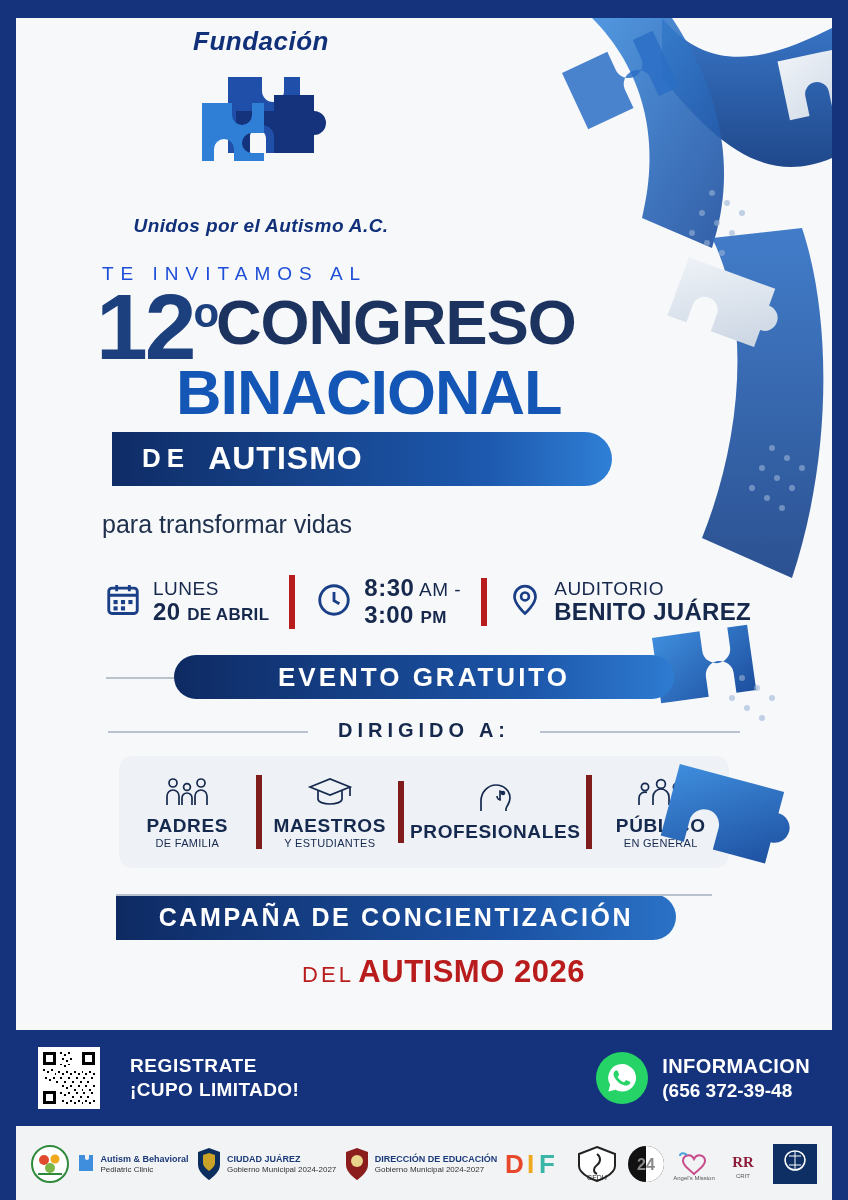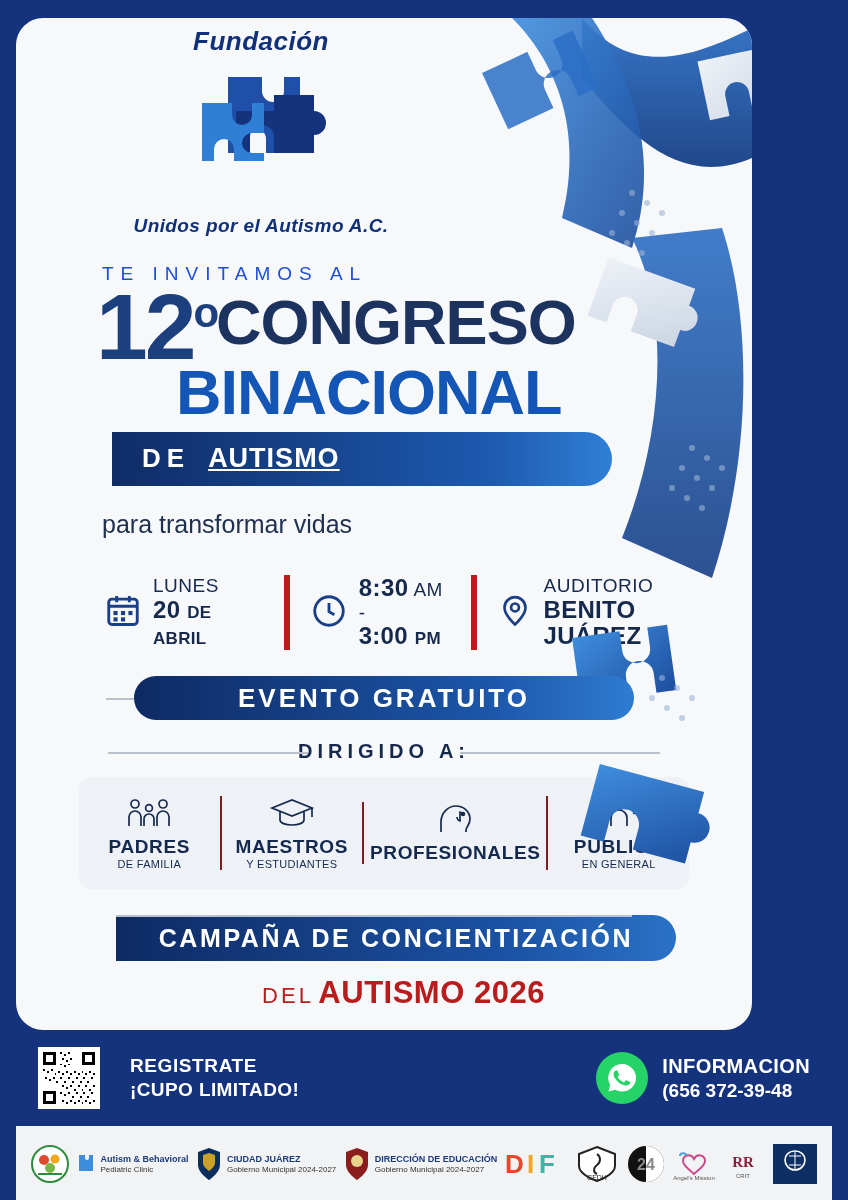--- a/index.html
+++ b/index.html
@@ -11,24 +11,23 @@
   }
   .poster {
     position: relative;
     width: 848px; height: 1200px;
     background: #15327c;
     padding: 18px 16px 0 16px;
   }
   
   .card {
     position: relative;
-    width: 736px; height: 1012px;
+    width: 816px; height: 1012px;
     background: #f7f8fa;
     overflow: hidden;
-    border-radius: 27px;
   }
   
   .art {
     position: absolute; inset: 0;
     pointer-events: none;
   }
   .art svg { position: absolute; top: 0; right: 0; }
 
   
   .logo-wrap {
@@ -98,21 +97,21 @@
     height: 54px;
     background: linear-gradient(90deg,#0f2c66 0%, #1d59ae 75%, #2f7fd6 100%);
     border-radius: 0 27px 27px 0;
     display: flex;
     align-items: center;
     padding-left: 30px;
     gap: 18px;
     color: #fff;
   }
   .banner .de { font-size: 26px; font-weight: bold; letter-spacing: 6px; }
-  .banner .autismo { font-size: 27px; font-weight: bold; letter-spacing: 1px; text-decoration: underline; }
+  .banner .autismo { font-size: 32px; font-weight: bold; letter-spacing: 1px; }
 
   .tagline {
     margin: 22px 0 0 86px;
     font-size: 25px;
     color: #20314e;
     line-height: 1.35;
     max-width: 520px;
   }
   .tagline b { font-weight: bold; }
 
@@ -168,21 +167,21 @@
     margin: 14px auto 0 auto;
     width: 610px; height: 112px;
     background: #eef1f5;
     border-radius: 14px;
     display: flex; align-items: center;
   }
   .aud-item {
     flex: 1; text-align: center; color: #15294e;
     padding: 0 6px;
   }
-  .aud-item + .aud-item { border-left: 2px solid #7f1d1d; }
+  .aud-item + .aud-item { border-left: 6px solid #7f1d1d; }
   .aud-item .ic { height: 34px; margin-bottom: 6px; }
   .aud-item .t1 { font-size: 19px; font-weight: bold; letter-spacing: .6px; }
   .aud-item .t2 { font-size: 11px; letter-spacing: .3px; }
 
   
   .emp-wrap { position: relative; margin-top: 26px; padding: 0 80px; }
   .emp-line { position: absolute; left: 100px; right: 120px; top: 50%; height: 2px; background: #b9c1cd; }
   .pill2 {
     position: relative; margin: 0 auto;
     width: 390px; height: 40px;

